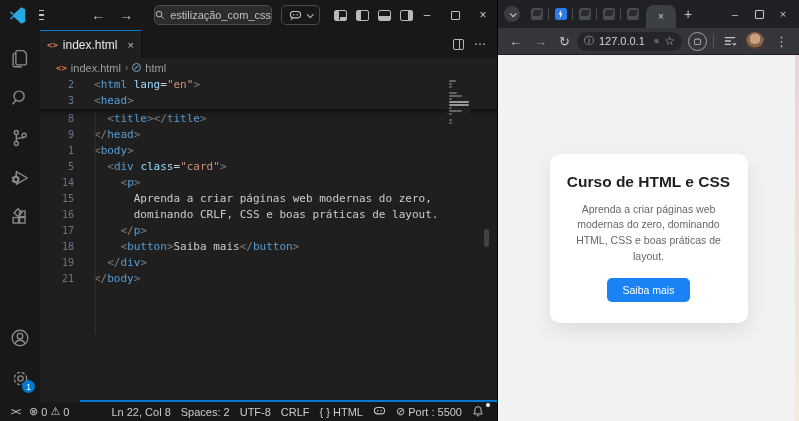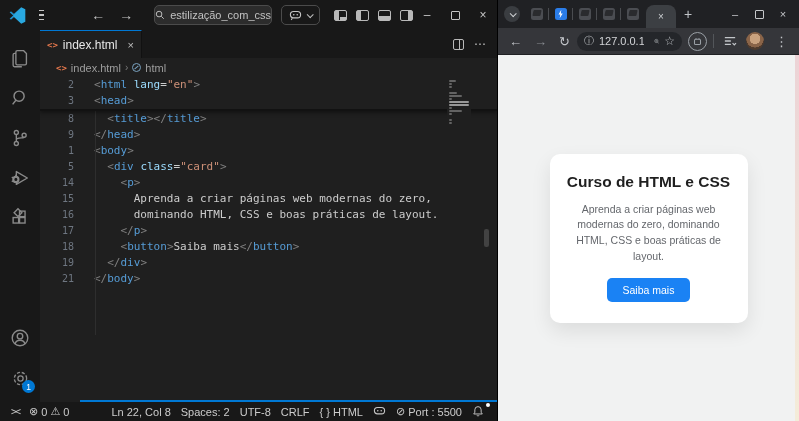--- a/index.html
+++ b/index.html
@@ -314,21 +314,21 @@
               <div class="code-line">
                 <span class="line-num">14</span>
                 <span class="line-content-wrap"><span class="line-content"><span class="tok-w">    </span><span class="tok-p">&lt;</span><span class="tok-g">p</span><span class="tok-p">&gt;</span></span></span>
               </div>
               <div class="code-line">
                 <span class="line-num">15</span>
                 <span class="line-content-wrap"><span class="line-content"><span class="tok-w">      Aprenda a criar páginas web modernas do zero,</span></span></span>
               </div>
               <div class="code-line">
                 <span class="line-num">16</span>
-                <span class="line-content-wrap"><span class="line-content"><span class="tok-w">      dominando HTML, CSS e boas práticas de layout.</span></span></span>
+                <span class="line-content-wrap"><span class="line-content"><span class="tok-w">      dominando CRLF, CSS e boas práticas de layout.</span></span></span>
               </div>
               <div class="code-line">
                 <span class="line-num">17</span>
                 <span class="line-content-wrap"><span class="line-content"><span class="tok-w">    </span><span class="tok-p">&lt;/</span><span class="tok-g">p</span><span class="tok-p">&gt;</span></span></span>
               </div>
               <div class="code-line">
                 <span class="line-num">18</span>
                 <span class="line-content-wrap"><span class="line-content"><span class="tok-w">    </span><span class="tok-p">&lt;</span><span class="tok-g">button</span><span class="tok-p">&gt;</span><span class="tok-w">Saiba mais</span><span class="tok-p">&lt;/</span><span class="tok-g">button</span><span class="tok-p">&gt;</span></span></span>
               </div>
               <div class="code-line">

